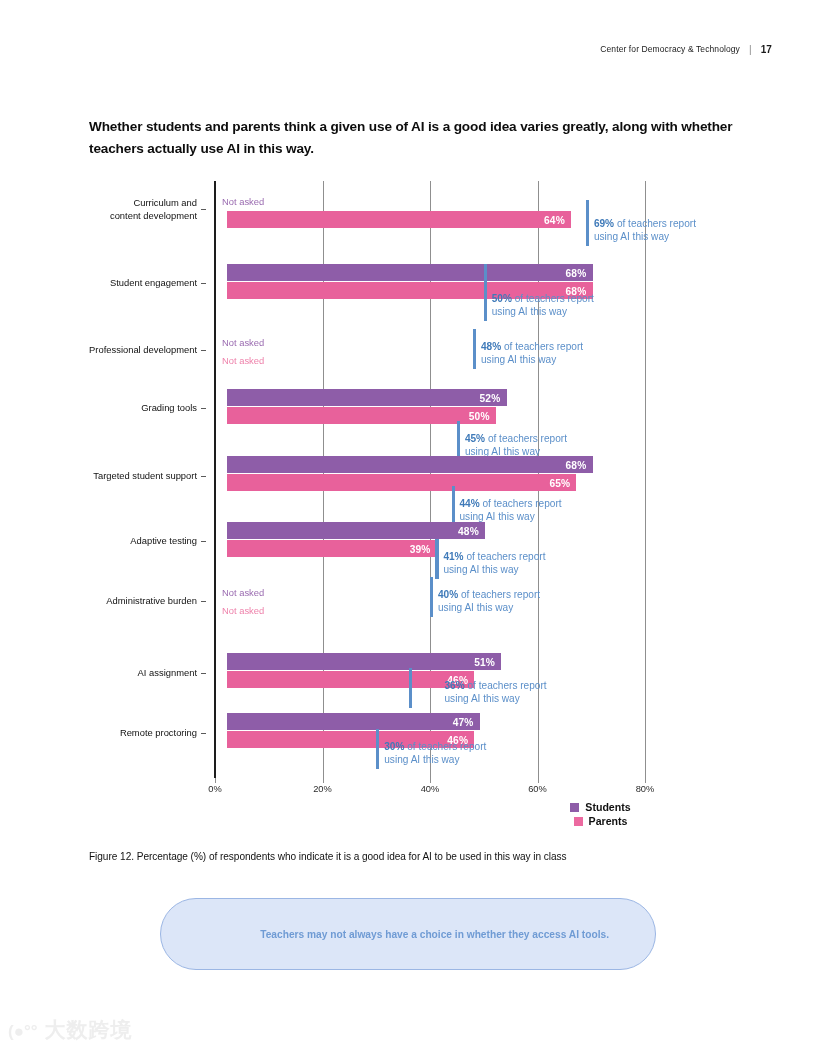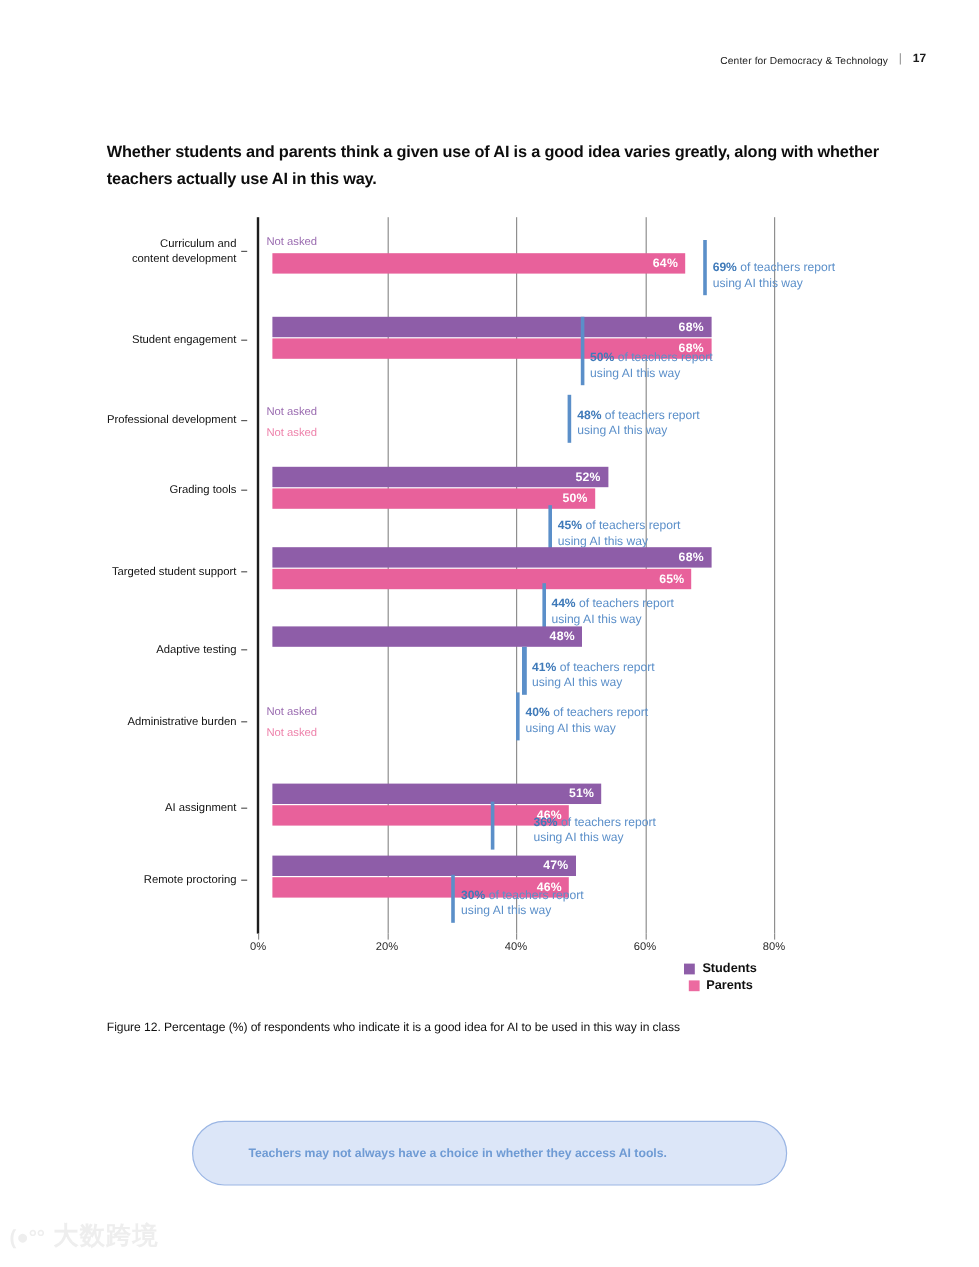--- a/index.html
+++ b/index.html
@@ -8,21 +8,21 @@
     background: #ffffff;
     font-family: "Liberation Sans", sans-serif;
     position: relative;
     overflow: hidden;
   }
 
   
   #page-header {
     position: absolute;
     top: 44px; right: 44px;
-    display: flex; align-items: center; gap: 9px;
+    display: flex; align-items: flex-start; gap: 9px;
     font-size: 8.5px; color: #1a1a1a; letter-spacing: .1px;
   }
   #page-header .divider { color: #8a8a8a; font-size: 10px; }
   #page-header .pagenum { font-weight: bold; font-size: 10px; }
 
   
   #headline {
     position: absolute;
     top: 116px; left: 89px; width: 650px;
     font-size: 13.6px; font-weight: bold; line-height: 1.62;
@@ -111,27 +111,26 @@
 
   
   #caption {
     position: absolute; top: 851px; left: 89px; width: 680px;
     font-size: 10.1px; color: #111; letter-spacing: -.05px;
   }
 
   
   #callout {
     position: absolute; top: 898px; left: 160px;
-    width: 496px; height: 54px;
+    width: 496px; height: 72px;
     background: #dce6f8; border: 1.4px solid #9bb6e4;
     border-radius: 36px;
     display: flex; flex-direction: column;
-    align-items: flex-start; justify-content: center; gap: 7px;
+    align-items: flex-end; justify-content: center; gap: 7px;
     padding: 0 46px;
-    margin-top: 36px;
   }
   #callout .c-head {
     font-size: 10.2px; font-weight: bold; color: #6f9bd4; text-align: center;
   }
   #callout .c-body {
     font-size: 9.9px; color: #111; text-align: center; line-height: 1.45;
   }
   #callout .c-body b { font-weight: bold; }
 
   
@@ -249,20 +248,23 @@
       <div class="bar parents" style="top: 293px; width: 349.375px;">
         <span class="val">65%</span>
       </div>
       <div class="tann" style="left: 236.5px; top: 305px;">
         <div class="tickbar" style="height: 40px;"></div>
         <div class="ttext" style="top: 11px;"><b>44%</b> of teachers report<br>using AI this way</div>
       </div>
       <div class="bar students" style="top: 341px; width: 258px;">
         <span class="val">48%</span>
       </div>
+      <div class="bar parents" style="top: 359px; width: 209.625px;">
+        <span class="val">39%</span>
+      </div>
       <div class="tann" style="left: 220.375px; top: 358px;">
         <div class="tickbar" style="height: 40px;"></div>
         <div class="ttext" style="top: 11px;"><b>41%</b> of teachers report<br>using AI this way</div>
       </div>
       <div class="notasked students" style="top: 411px;">Not asked</div>
       <div class="notasked parents" style="top: 429px;">Not asked</div>
       <div class="tann" style="left: 215px; top: 396px;">
         <div class="tickbar" style="height: 40px;"></div>
         <div class="ttext" style="top: 11px;"><b>40%</b> of teachers report<br>using AI this way</div>
       </div>

